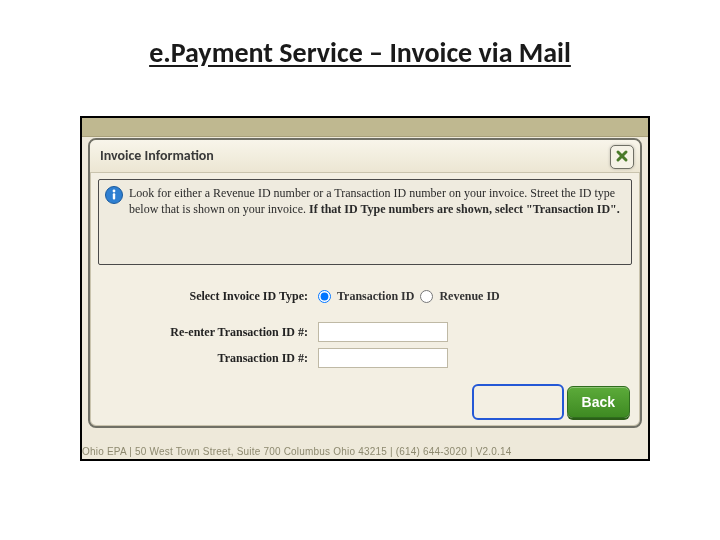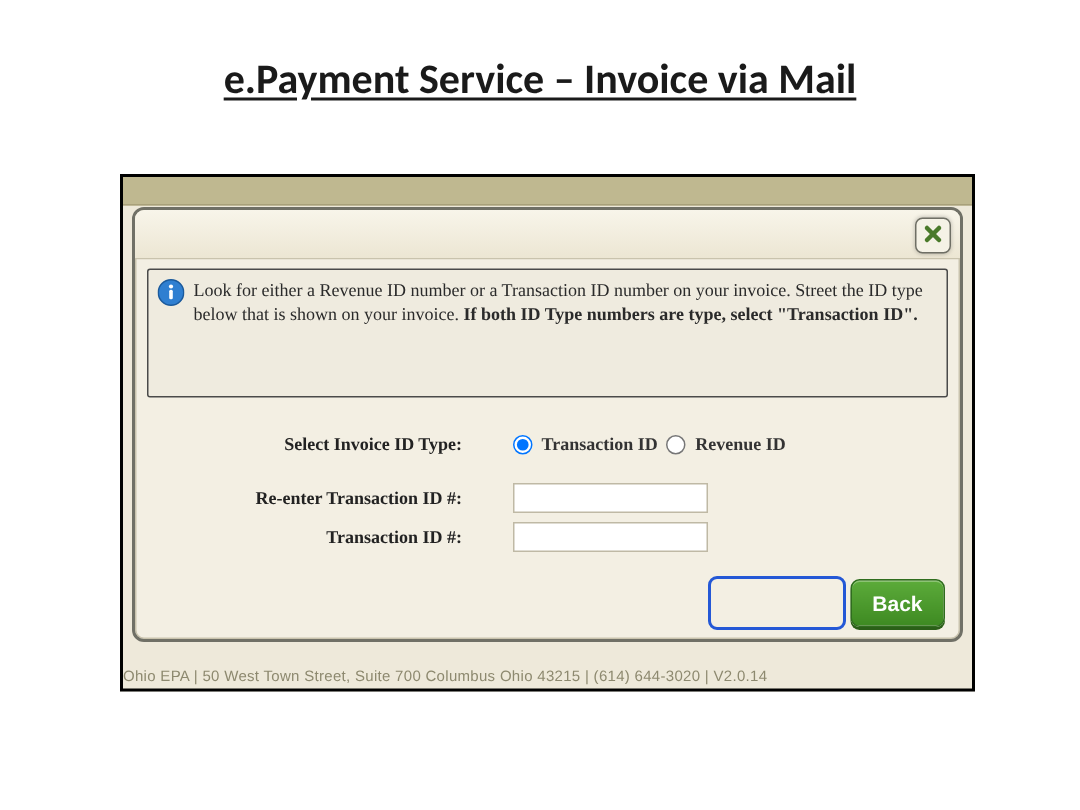--- a/index.html
+++ b/index.html
@@ -107,21 +107,20 @@
   .form-area {
     margin-top: 24px;
     font-size: 12px;
     font-family: Georgia, 'Times New Roman', serif;
     color: #222;
   }
   .row {
     display: flex;
     align-items: center;
     margin-bottom: 6px;
-    gap: 24px;
   }
   .row .lab {
     width: 210px;
     text-align: right;
     padding-right: 10px;
     font-weight: 700;
   }
   .row .ctrl {
     display: flex;
     align-items: center;
@@ -186,39 +185,40 @@
 <div class="slide">
 
   <div class="title">e.Payment Service – Invoice via Mail</div>
 
   <div class="screenshot">
     <div class="topstrip"></div>
 
     <div class="modal">
 
       <div class="modal-header">
+        <span>Invoice Information</span>
         <div class="close-btn">
           <svg width="14" height="14" viewBox="0 0 14 14">
             <line x1="3" y1="3" x2="11" y2="11" stroke="#4a7a2a" stroke-width="3" stroke-linecap="round"></line>
             <line x1="11" y1="3" x2="3" y2="11" stroke="#4a7a2a" stroke-width="3" stroke-linecap="round"></line>
           </svg>
         </div>
       </div>
 
       <div class="modal-body">
 
         <div class="info-box">
           <span class="info-icon">
             <svg width="18" height="18" viewBox="0 0 18 18">
               <circle cx="9" cy="9" r="8.5" fill="#2f7fd1" stroke="#1b5a9c"></circle>
               <circle cx="9" cy="5" r="1.4" fill="#fff"></circle>
               <rect x="7.8" y="7.2" width="2.4" height="6.3" rx="1" fill="#fff"></rect>
             </svg>
           </span>
-          <span>Look for either a Revenue ID number or a Transaction ID number on your invoice. Street the ID type below that is shown on your invoice. </span><span class="bold">If both ID Type numbers are type, select "Transaction ID".</span>
+          <span>Look for either a Revenue ID number or a Transaction ID number on your invoice. Street the ID type below that is shown on your invoice. </span><span class="bold">If that ID Type numbers are shown, select "Transaction ID".</span>
         </div>
 
         <div class="form-area">
 
           <div class="row">
             <div class="lab">Select Invoice ID Type:</div>
             <div class="ctrl radio-col">
               <label class="radio-line">
                 <input type="radio" name="idtype" checked="" style="">
                 <span>Transaction ID</span>

